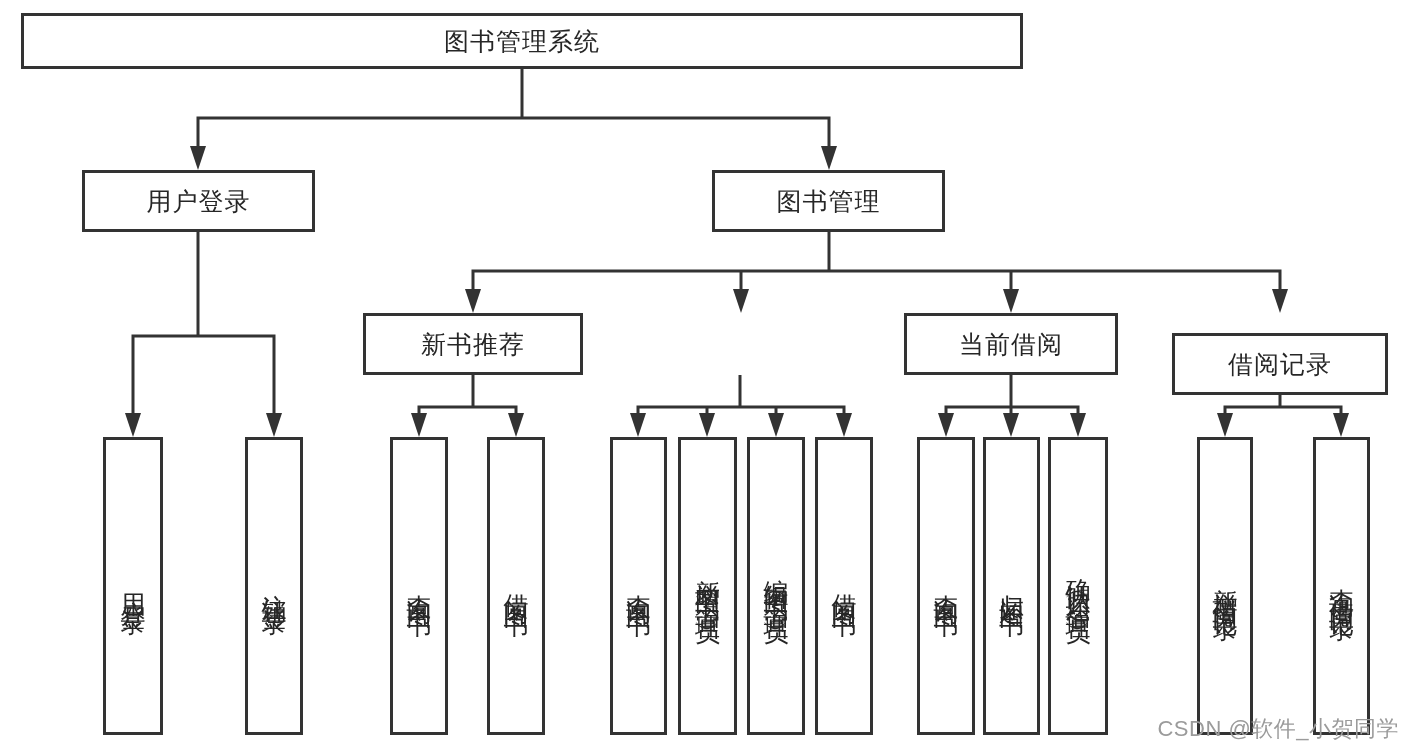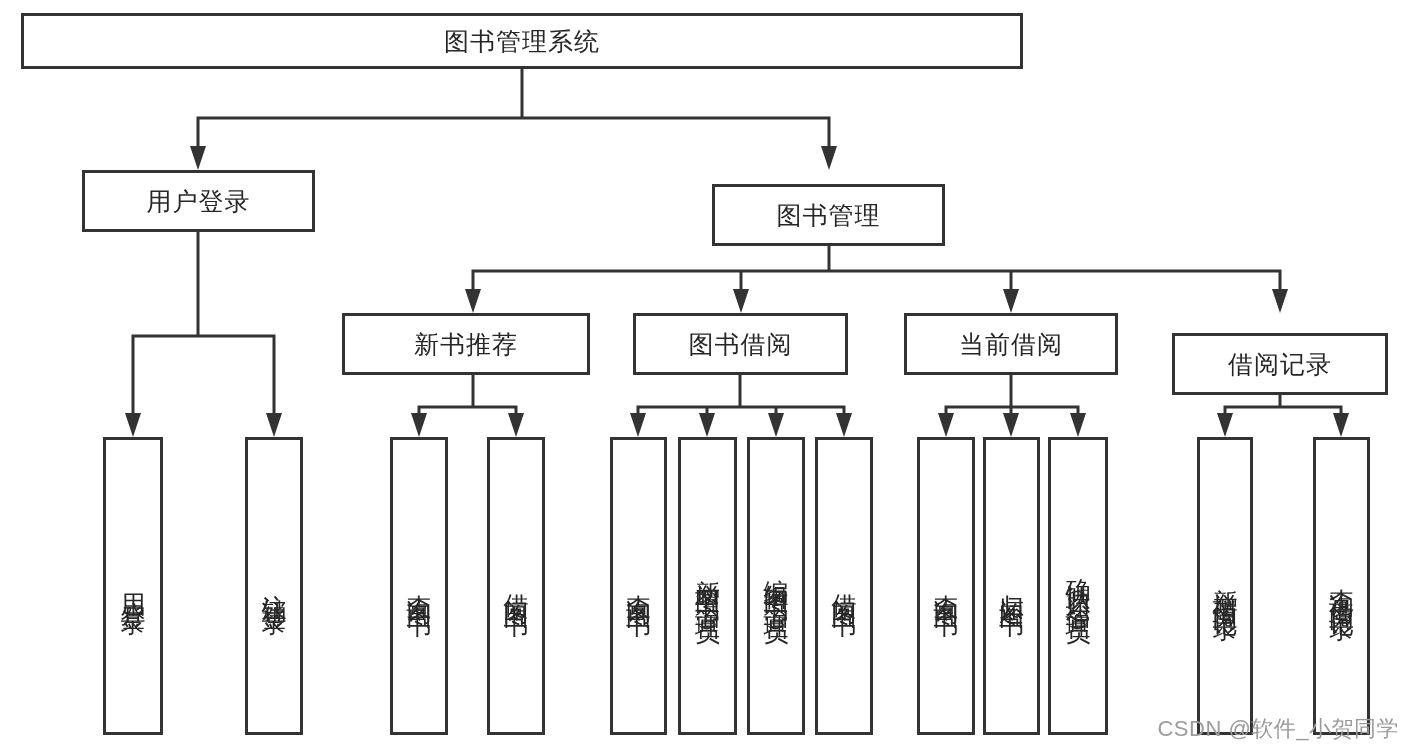--- a/index.html
+++ b/index.html
@@ -111,29 +111,26 @@
     </g>
   </svg>
 
   <div class="node root">
     <span>图书管理系统</span>
   </div>
 
   <div class="node h" style="left:82px; top:170px; width:233px;">
     <span>用户登录</span>
   </div>
-  <div class="node h" style="left:712px; top:184px; width:233px;">
+  <div class="node h" style="left:712px; top:170px; width:233px;">
     <span>图书管理</span>
   </div>
 
-  <div class="node h" style="left:342px; top:313px; width:248px;">
+  <div class="node h" style="left:363px; top:313px; width:220px;">
     <span>新书推荐</span>
-  </div>
-  <div class="node h" style="left:633px; top:313px; width:215px;">
-    <span>图书借阅</span>
   </div>
   <div class="node h" style="left:904px; top:313px; width:214px;">
     <span>当前借阅</span>
   </div>
   <div class="node h" style="left:1172px; top:313px; width:216px;margin-top:20px;">
     <span>借阅记录</span>
   </div>
 
   <div class="node leaf" style="left:103px; width:60px;">
     <span class="vtext">用户登录</span>

